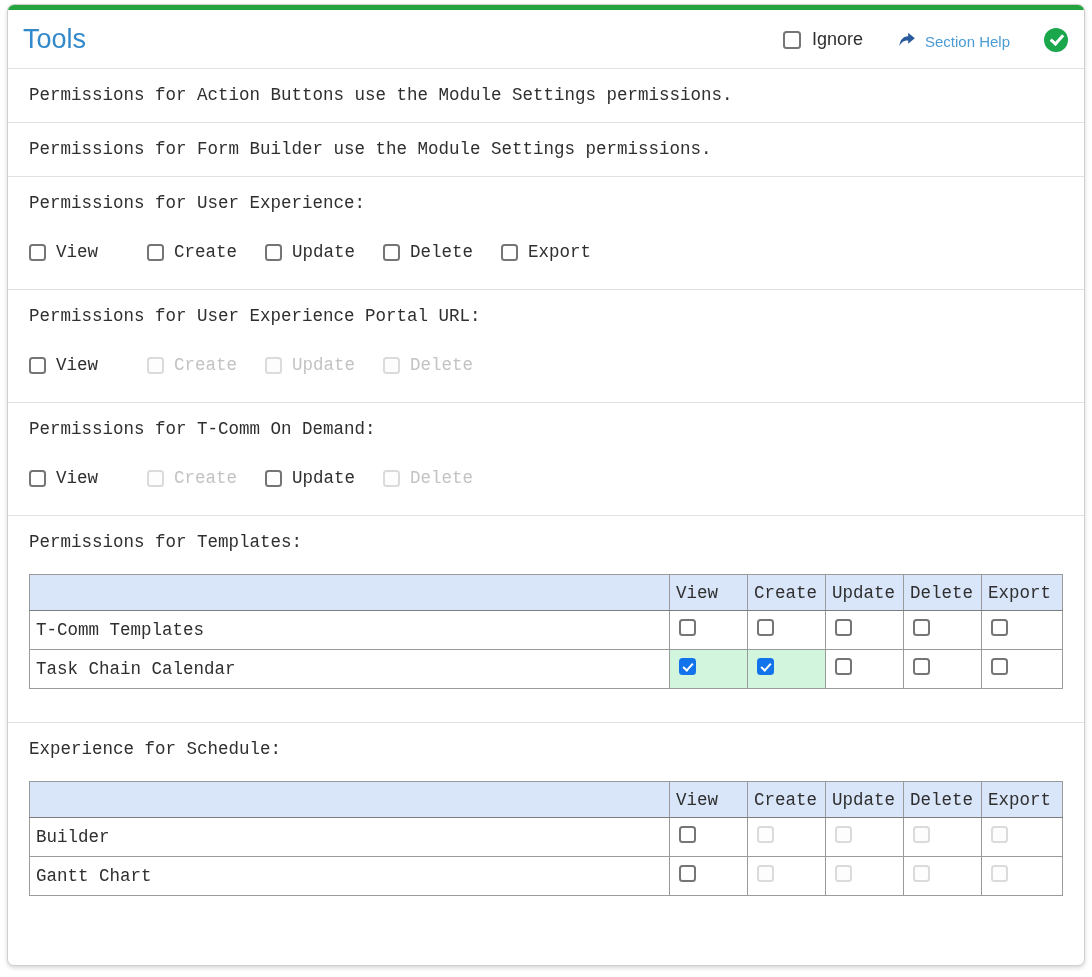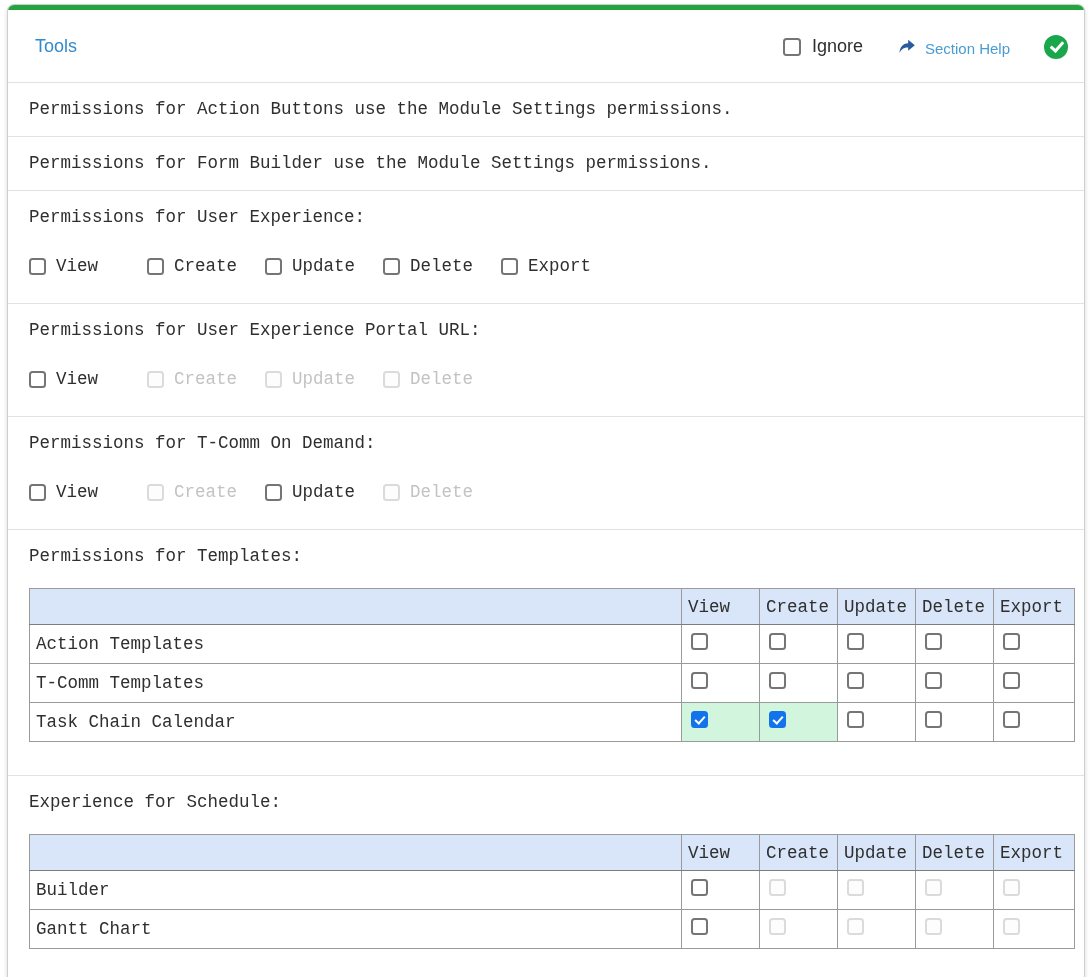--- a/index.html
+++ b/index.html
@@ -31,22 +31,22 @@
     background:#fff;
     min-height:962px;
   }
   .green-bar{height:5px;background:var(--top-bar-green);}
   .card-header{
     display:flex;align-items:center;
     padding:14px 16px 13px 15px;
     border-bottom:1px solid #e2e2e2;
   }
   .title{
-    flex:1;margin:12px;
-    font-size:18px;font-weight:500;
+    flex:1;margin:0;
+    font-size:27px;font-weight:500;
     color:var(--title-blue);
   }
   .header-right{display:flex;align-items:center;gap:34px;}
   .ignore-group{display:flex;align-items:center;gap:11px;cursor:pointer;}
   .ignore-label{font-size:18px;color:#2f2f2f;}
   .section-help{display:flex;align-items:flex-end;gap:8px;text-decoration:none;cursor:pointer;}
   .section-help-text{font-size:15px;color:var(--link-blue);}
   .help-arrow{width:20px;height:20px;display:inline-flex;}
   .status-badge{
     position:relative;width:24px;height:24px;border-radius:50%;
@@ -73,21 +73,21 @@
   }
   .cb-lg{width:18px;height:18px;flex:0 0 18px;}
   .cb.disabled{border-color:#dbdbdb;background:#fdfdfd;}
   .cb.checked{background:var(--checked-blue);border-color:var(--checked-blue);}
   .cb.checked::after{
     content:"";position:absolute;left:4px;top:1px;
     width:4px;height:8px;
     border:solid #fff;border-width:0 2px 2px 0;
     transform:rotate(42deg);
   }
-  .table-section{padding:15px 9px 33px 21px;}
+  .table-section{padding:15px 21px 33px 21px;}
   .perm-table{
     border-collapse:collapse;width:100%;margin-top:20px;
     font-size:17.5px;
   }
   .perm-table th,.perm-table td{border:1px solid #9a9a9a;}
   .perm-table thead th{
     background:var(--table-header-bg);
     font-weight:normal;text-align:left;
     padding:5px 6px;height:36px;color:#2f2f2f;
     border-bottom:1px solid #7d7d7d;
@@ -205,28 +205,20 @@
               <th></th>
               <th class="col-perm">View</th>
               <th class="col-perm">Create</th>
               <th class="col-perm">Update</th>
               <th class="col-perm">Delete</th>
               <th class="col-perm-last">Export</th>
             </tr>
           </thead>
           <tbody>
             <tr>
-              <td class="cell-label">Action Templates</td>
-              <td class="cell-check"><span class="cb"></span></td>
-              <td class="cell-check"><span class="cb"></span></td>
-              <td class="cell-check"><span class="cb"></span></td>
-              <td class="cell-check"><span class="cb"></span></td>
-              <td class="cell-check"><span class="cb"></span></td>
-            </tr>
-            <tr>
               <td class="cell-label">T-Comm Templates</td>
               <td class="cell-check"><span class="cb"></span></td>
               <td class="cell-check"><span class="cb"></span></td>
               <td class="cell-check"><span class="cb"></span></td>
               <td class="cell-check"><span class="cb"></span></td>
               <td class="cell-check"><span class="cb"></span></td>
             </tr>
             <tr>
               <td class="cell-label">Task Chain Calendar</td>
               <td class="cell-check cell-checked"><span class="cb checked"></span></td>

